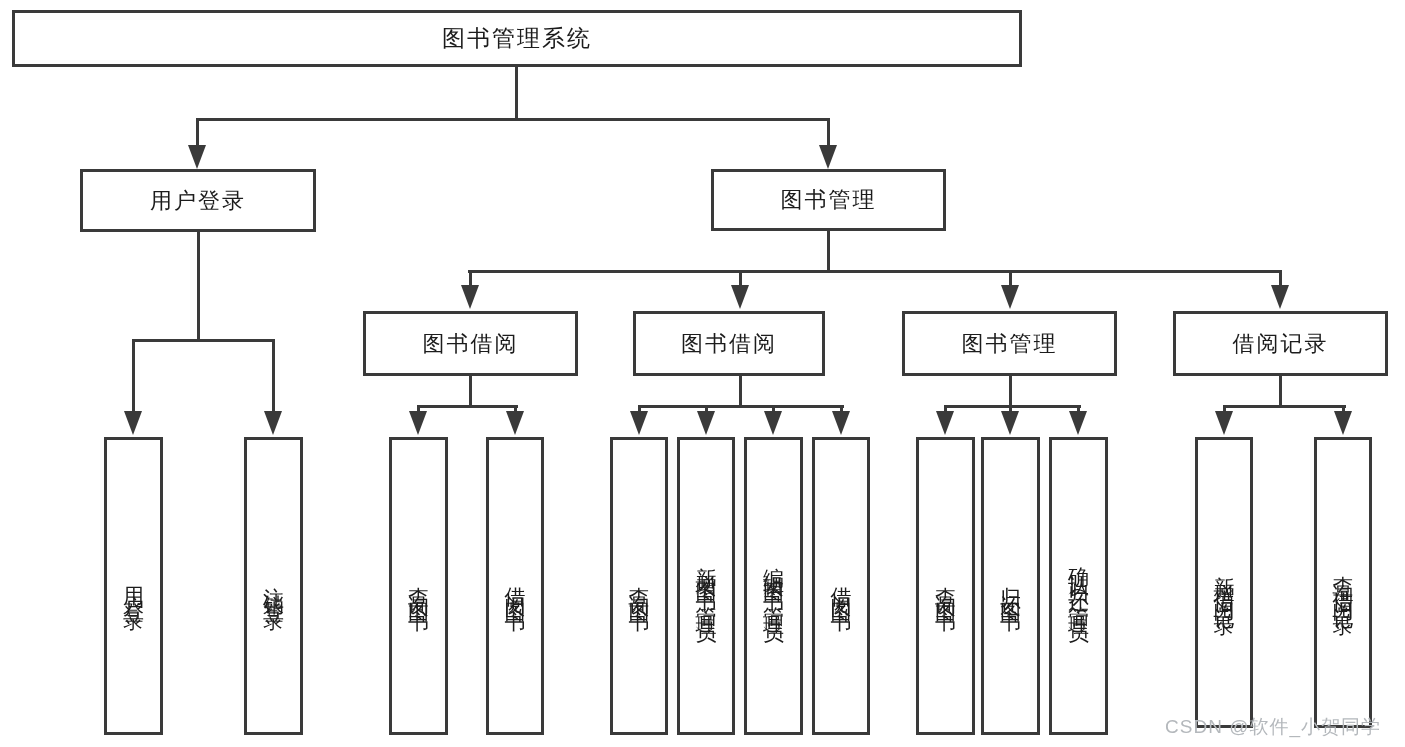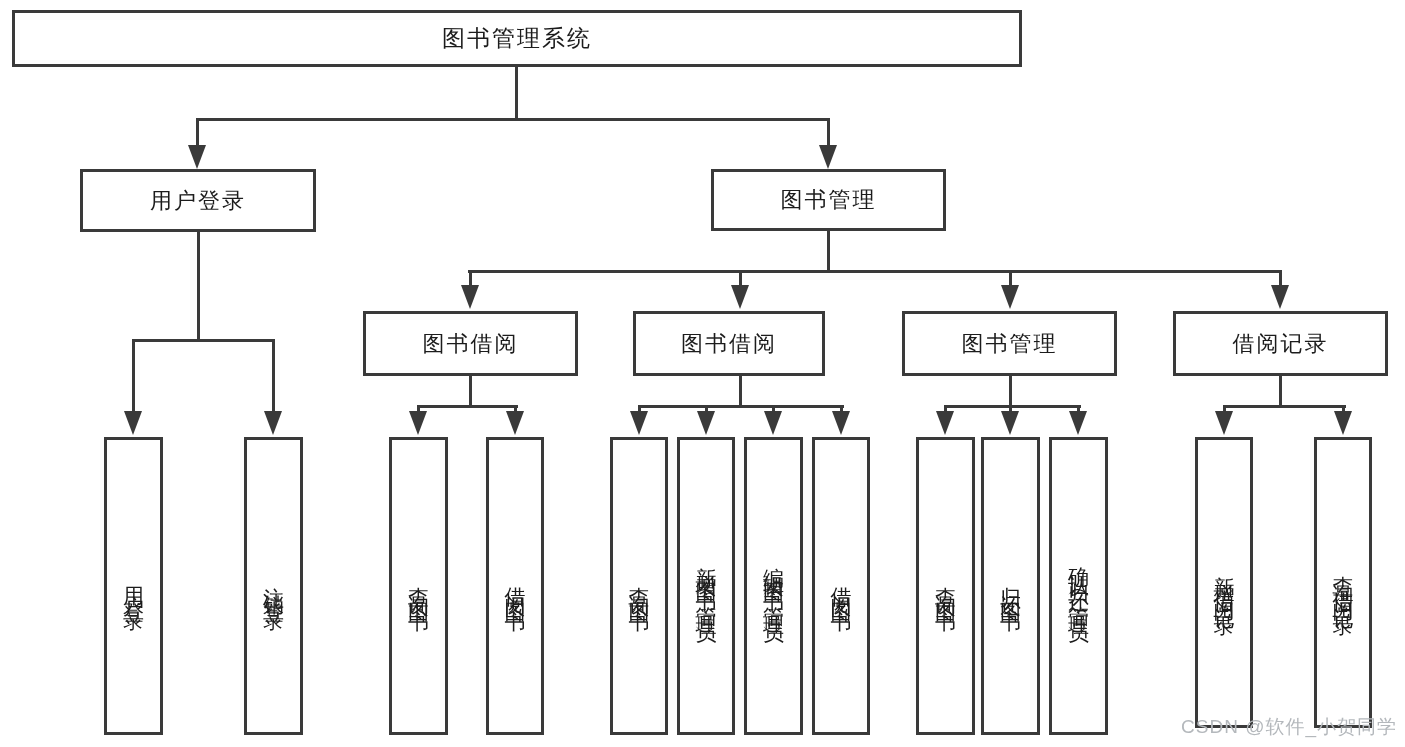--- a/index.html
+++ b/index.html
@@ -55,21 +55,21 @@
     position: absolute;
     width: 0;
     height: 0;
     border-left: 9px solid transparent;
     border-right: 9px solid transparent;
     border-top: 24px solid var(--line);
     z-index: 1;
   }
   .watermark {
     position: absolute;
-    right: 8px;
+    right: 24px;
     top: 714px;
     font-size: 19px;
     letter-spacing: 1px;
     color: var(--watermark);
     z-index: 5;
     white-space: nowrap;
   }
 </style>
 </head>
 <body>

